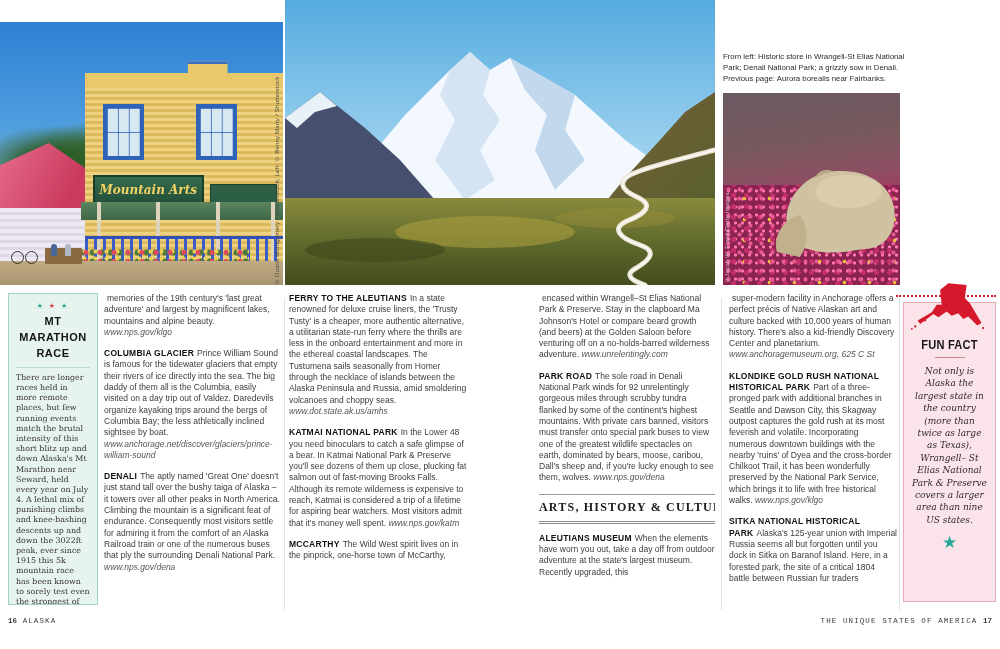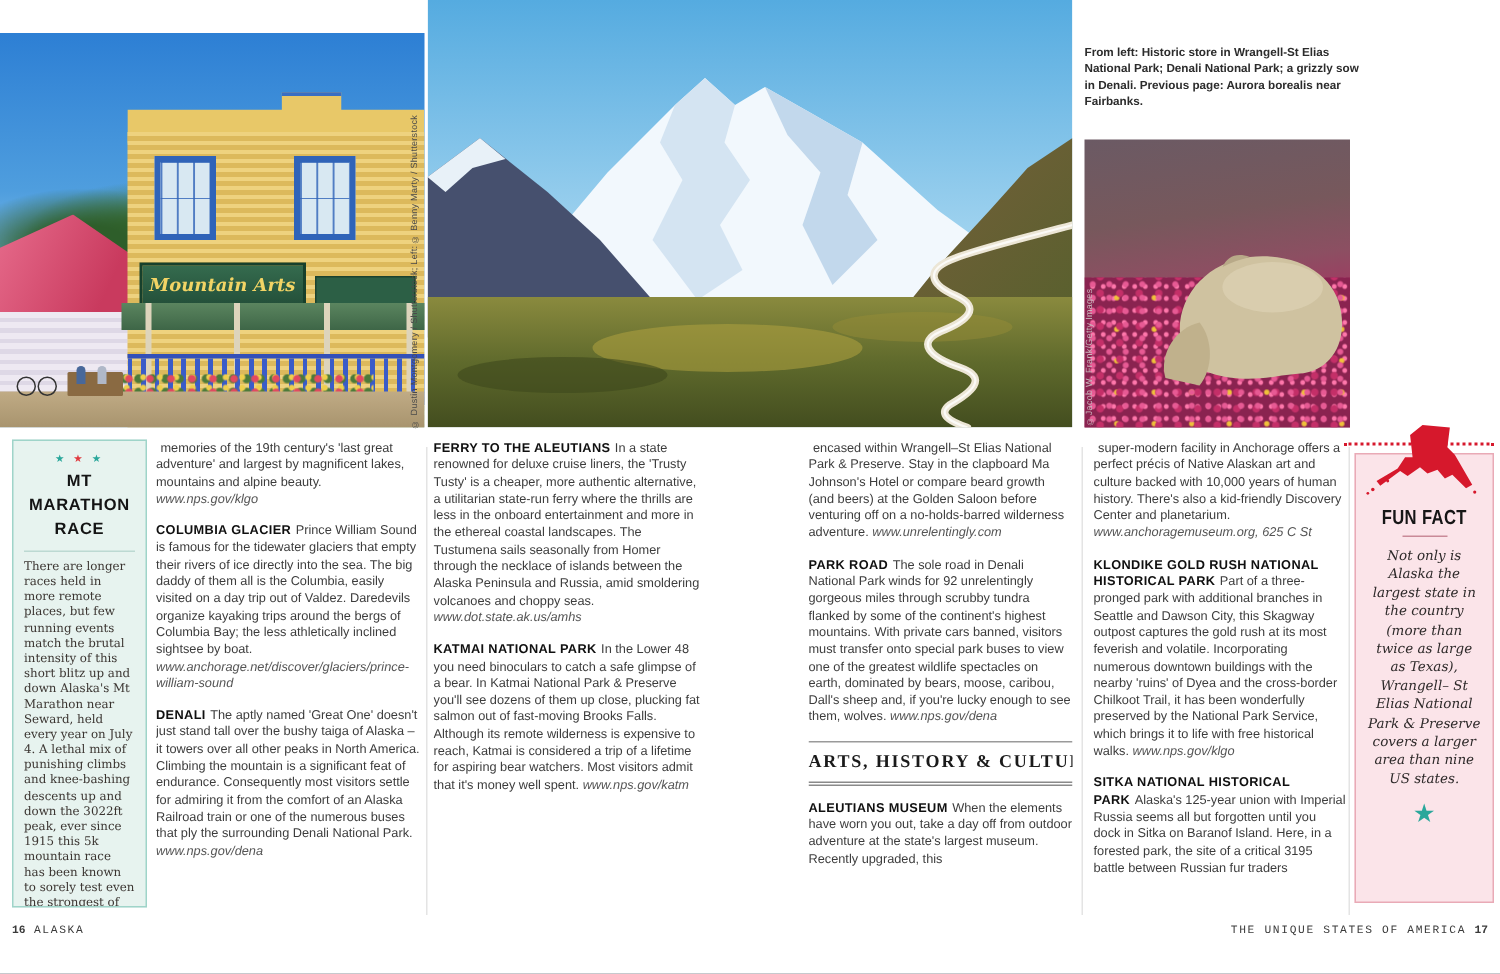--- a/index.html
+++ b/index.html
@@ -54,21 +54,21 @@
   .p3-flowers{position:absolute;left:0;bottom:0;width:100%;height:52%;background-color:#8a2350;
     background-image:radial-gradient(circle,#e75a94 1.5px,rgba(0,0,0,0) 2.5px),
       radial-gradient(circle,#c42f68 2px,rgba(0,0,0,0) 3px),
       radial-gradient(circle,#f0c23a 1.3px,rgba(0,0,0,0) 2.3px),
       radial-gradient(circle,#ff77ab 1.2px,rgba(0,0,0,0) 2px);
     background-size:11px 9px,13px 11px,25px 21px,7px 8px;
     background-position:0 0,4px 5px,9px 3px,2px 2px;}
   .p3-bear{position:absolute;left:14%;top:20%;width:86%;height:70%;}
 
   
-  .topcaption{left:723px;top:30px;width:186px;font-size:7.8px;font-weight:bold;line-height:1.4;color:#2c2c2c;}
+  .topcaption{left:723px;top:52px;width:186px;font-size:7.8px;font-weight:normal;line-height:1.4;color:#2c2c2c;}
   .vcredit{position:absolute;writing-mode:vertical-rl;transform:rotate(180deg);
     font-size:6px;letter-spacing:.2px;white-space:nowrap;}
   .credit1{left:274px;top:22px;height:263px;color:#4a4a4a;}
   .credit2{left:724px;top:93px;height:190px;color:#c9b9be;}
 
   
   .col{position:absolute;top:293px;height:326px;overflow:hidden;font-size:8.5px;line-height:1.33;color:#3c3c3c;}
   .col1{left:104px;width:176px;} .col2{left:289px;width:179px;}
   .col3{left:539px;width:176px;} .col4{left:729px;width:168px;}
   .entry{margin:0 0 10px 0;}
@@ -207,33 +207,34 @@
 
   <div class="col col1">
     <p class="entry"><strong class="lead"></strong><span>memories of the 19th century's 'last great adventure' and largest by magnificent lakes, mountains and alpine beauty. </span><em class="url">www.nps.gov/klgo</em></p>
     <p class="entry"><strong class="lead">COLUMBIA GLACIER</strong><span>Prince William Sound is famous for the tidewater glaciers that empty their rivers of ice directly into the sea. The big daddy of them all is the Columbia, easily visited on a day trip out of Valdez. Daredevils organize kayaking trips around the bergs of Columbia Bay; the less athletically inclined sightsee by boat. </span><em class="url">www.anchorage.net/discover/glaciers/prince-william-sound</em></p>
     <p class="entry"><strong class="lead">DENALI</strong><span>The aptly named 'Great One' doesn't just stand tall over the bushy taiga of Alaska – it towers over all other peaks in North America. Climbing the mountain is a significant feat of endurance. Consequently most visitors settle for admiring it from the comfort of an Alaska Railroad train or one of the numerous buses that ply the surrounding Denali National Park. </span><em class="url">www.nps.gov/dena</em></p>
   </div>
 
   <div class="col col2">
     <p class="entry"><strong class="lead">FERRY TO THE ALEUTIANS</strong><span>In a state renowned for deluxe cruise liners, the 'Trusty Tusty' is a cheaper, more authentic alternative, a utilitarian state-run ferry where the thrills are less in the onboard entertainment and more in the ethereal coastal landscapes. The Tustumena sails seasonally from Homer through the necklace of islands between the Alaska Peninsula and Russia, amid smoldering volcanoes and choppy seas. </span><em class="url">www.dot.state.ak.us/amhs</em></p>
     <p class="entry"><strong class="lead">KATMAI NATIONAL PARK</strong><span>In the Lower 48 you need binoculars to catch a safe glimpse of a bear. In Katmai National Park &amp; Preserve you'll see dozens of them up close, plucking fat salmon out of fast-moving Brooks Falls. Although its remote wilderness is expensive to reach, Katmai is considered a trip of a lifetime for aspiring bear watchers. Most visitors admit that it's money well spent. </span><em class="url">www.nps.gov/katm</em></p>
+    <p class="entry"><strong class="lead">MCCARTHY</strong><span>The Wild West spirit lives on in the pinprick, one-horse town of McCarthy,</span><em class="url"></em></p>
   </div>
 
   <div class="col col3">
     <p class="entry"><strong class="lead"></strong><span>encased within Wrangell–St Elias National Park &amp; Preserve. Stay in the clapboard Ma Johnson's Hotel or compare beard growth (and beers) at the Golden Saloon before venturing off on a no-holds-barred wilderness adventure. </span><em class="url">www.unrelentingly.com</em></p>
     <p class="entry"><strong class="lead">PARK ROAD</strong><span>The sole road in Denali National Park winds for 92 unrelentingly gorgeous miles through scrubby tundra flanked by some of the continent's highest mountains. With private cars banned, visitors must transfer onto special park buses to view one of the greatest wildlife spectacles on earth, dominated by bears, moose, caribou, Dall's sheep and, if you're lucky enough to see them, wolves. </span><em class="url">www.nps.gov/dena</em></p>
     <div class="sectionhead">ARTS, HISTORY &amp; CULTURE</div>
     <p class="entry"><strong class="lead">ALEUTIANS MUSEUM</strong><span>When the elements have worn you out, take a day off from outdoor adventure at the state's largest museum. Recently upgraded, this</span><em class="url"></em></p>
   </div>
 
   <div class="col col4">
     <p class="entry"><strong class="lead"></strong><span>super-modern facility in Anchorage offers a perfect précis of Native Alaskan art and culture backed with 10,000 years of human history. There's also a kid-friendly Discovery Center and planetarium. </span><em class="url">www.anchoragemuseum.org, 625 C St</em></p>
     <p class="entry"><strong class="lead">KLONDIKE GOLD RUSH NATIONAL HISTORICAL PARK</strong><span>Part of a three-pronged park with additional branches in Seattle and Dawson City, this Skagway outpost captures the gold rush at its most feverish and volatile. Incorporating numerous downtown buildings with the nearby 'ruins' of Dyea and the cross-border Chilkoot Trail, it has been wonderfully preserved by the National Park Service, which brings it to life with free historical walks. </span><em class="url">www.nps.gov/klgo</em></p>
-    <p class="entry"><strong class="lead">SITKA NATIONAL HISTORICAL PARK</strong><span>Alaska's 125-year union with Imperial Russia seems all but forgotten until you dock in Sitka on Baranof Island. Here, in a forested park, the site of a critical 3195 battle between Russian fur traders</span><em class="url"></em></p>
+    <p class="entry"><strong class="lead">SITKA NATIONAL HISTORICAL PARK</strong><span>Alaska's 125-year union with Imperial Russia seems all but forgotten until you dock in Sitka on Baranof Island. Here, in a forested park, the site of a critical 1804 battle between Russian fur traders</span><em class="url"></em></p>
   </div>
 
   <div class="abs redline"></div>
   <div class="abs funfact">
     <div class="fftitle">FUN FACT</div>
     <div class="ffrule"></div>
     <div class="ffbody">Not only is Alaska the largest state in the country (more than twice as large as Texas), Wrangell– St Elias National Park &amp; Preserve covers a larger area than nine US states.</div>
     <div class="ffstar">★</div>
   </div>
   <svg class="abs alaska" viewBox="0 0 100 70">

